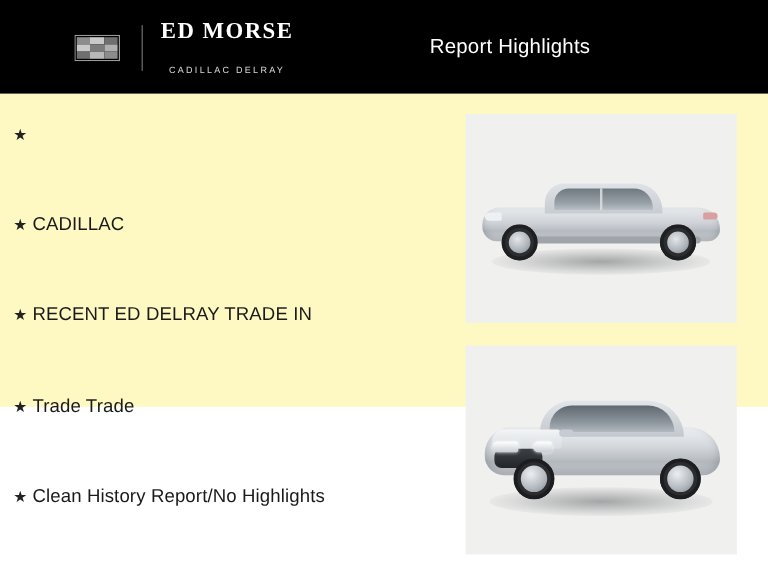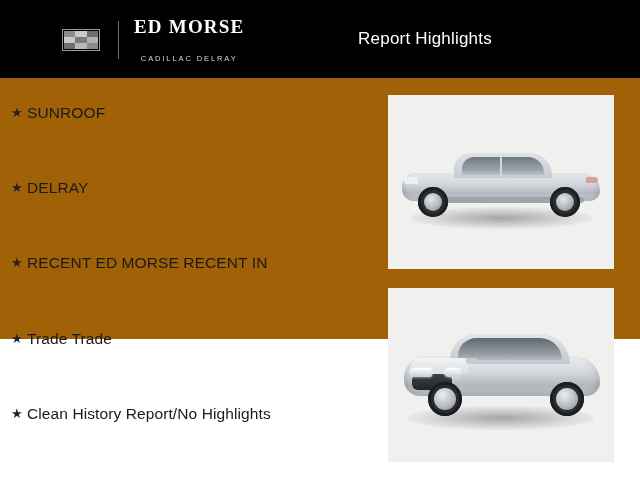--- a/index.html
+++ b/index.html
@@ -10,21 +10,21 @@
   body {
     width: 640px;
     height: 480px;
     font-family: "Liberation Sans", sans-serif;
     overflow: hidden;
   }
   .page {
     position: relative;
     width: 640px;
     height: 339px;
-    background: #a16207;
+    background: #fef9c3;
   }
 
   
   .header {
     position: absolute;
     left: 0;
     top: 0;
     width: 640px;
     height: 78px;
     background: #000000;
@@ -314,31 +314,30 @@
 
     <div class="header-title">
       <span>Report Highlights</span>
     </div>
   </div>
 
   <div class="highlights">
 
     <div class="hl-item">
       <span class="hl-star">★</span>
-      <span class="hl-label">SUNROOF</span>
-    </div>
-
-    <div class="hl-item">
-      <span class="hl-star">★</span>
-      <span class="hl-label">DELRAY</span>
-    </div>
-
-    <div class="hl-item">
-      <span class="hl-star">★</span>
-      <span class="hl-label">RECENT ED MORSE RECENT IN</span>
+    </div>
+
+    <div class="hl-item">
+      <span class="hl-star">★</span>
+      <span class="hl-label">CADILLAC</span>
+    </div>
+
+    <div class="hl-item">
+      <span class="hl-star">★</span>
+      <span class="hl-label">RECENT ED DELRAY TRADE IN</span>
     </div>
 
     <div class="hl-item">
       <span class="hl-star">★</span>
       <span class="hl-label">Trade Trade</span>
     </div>
 
     <div class="hl-item">
       <span class="hl-star">★</span>
       <span class="hl-label">Clean History Report/No Highlights</span>

